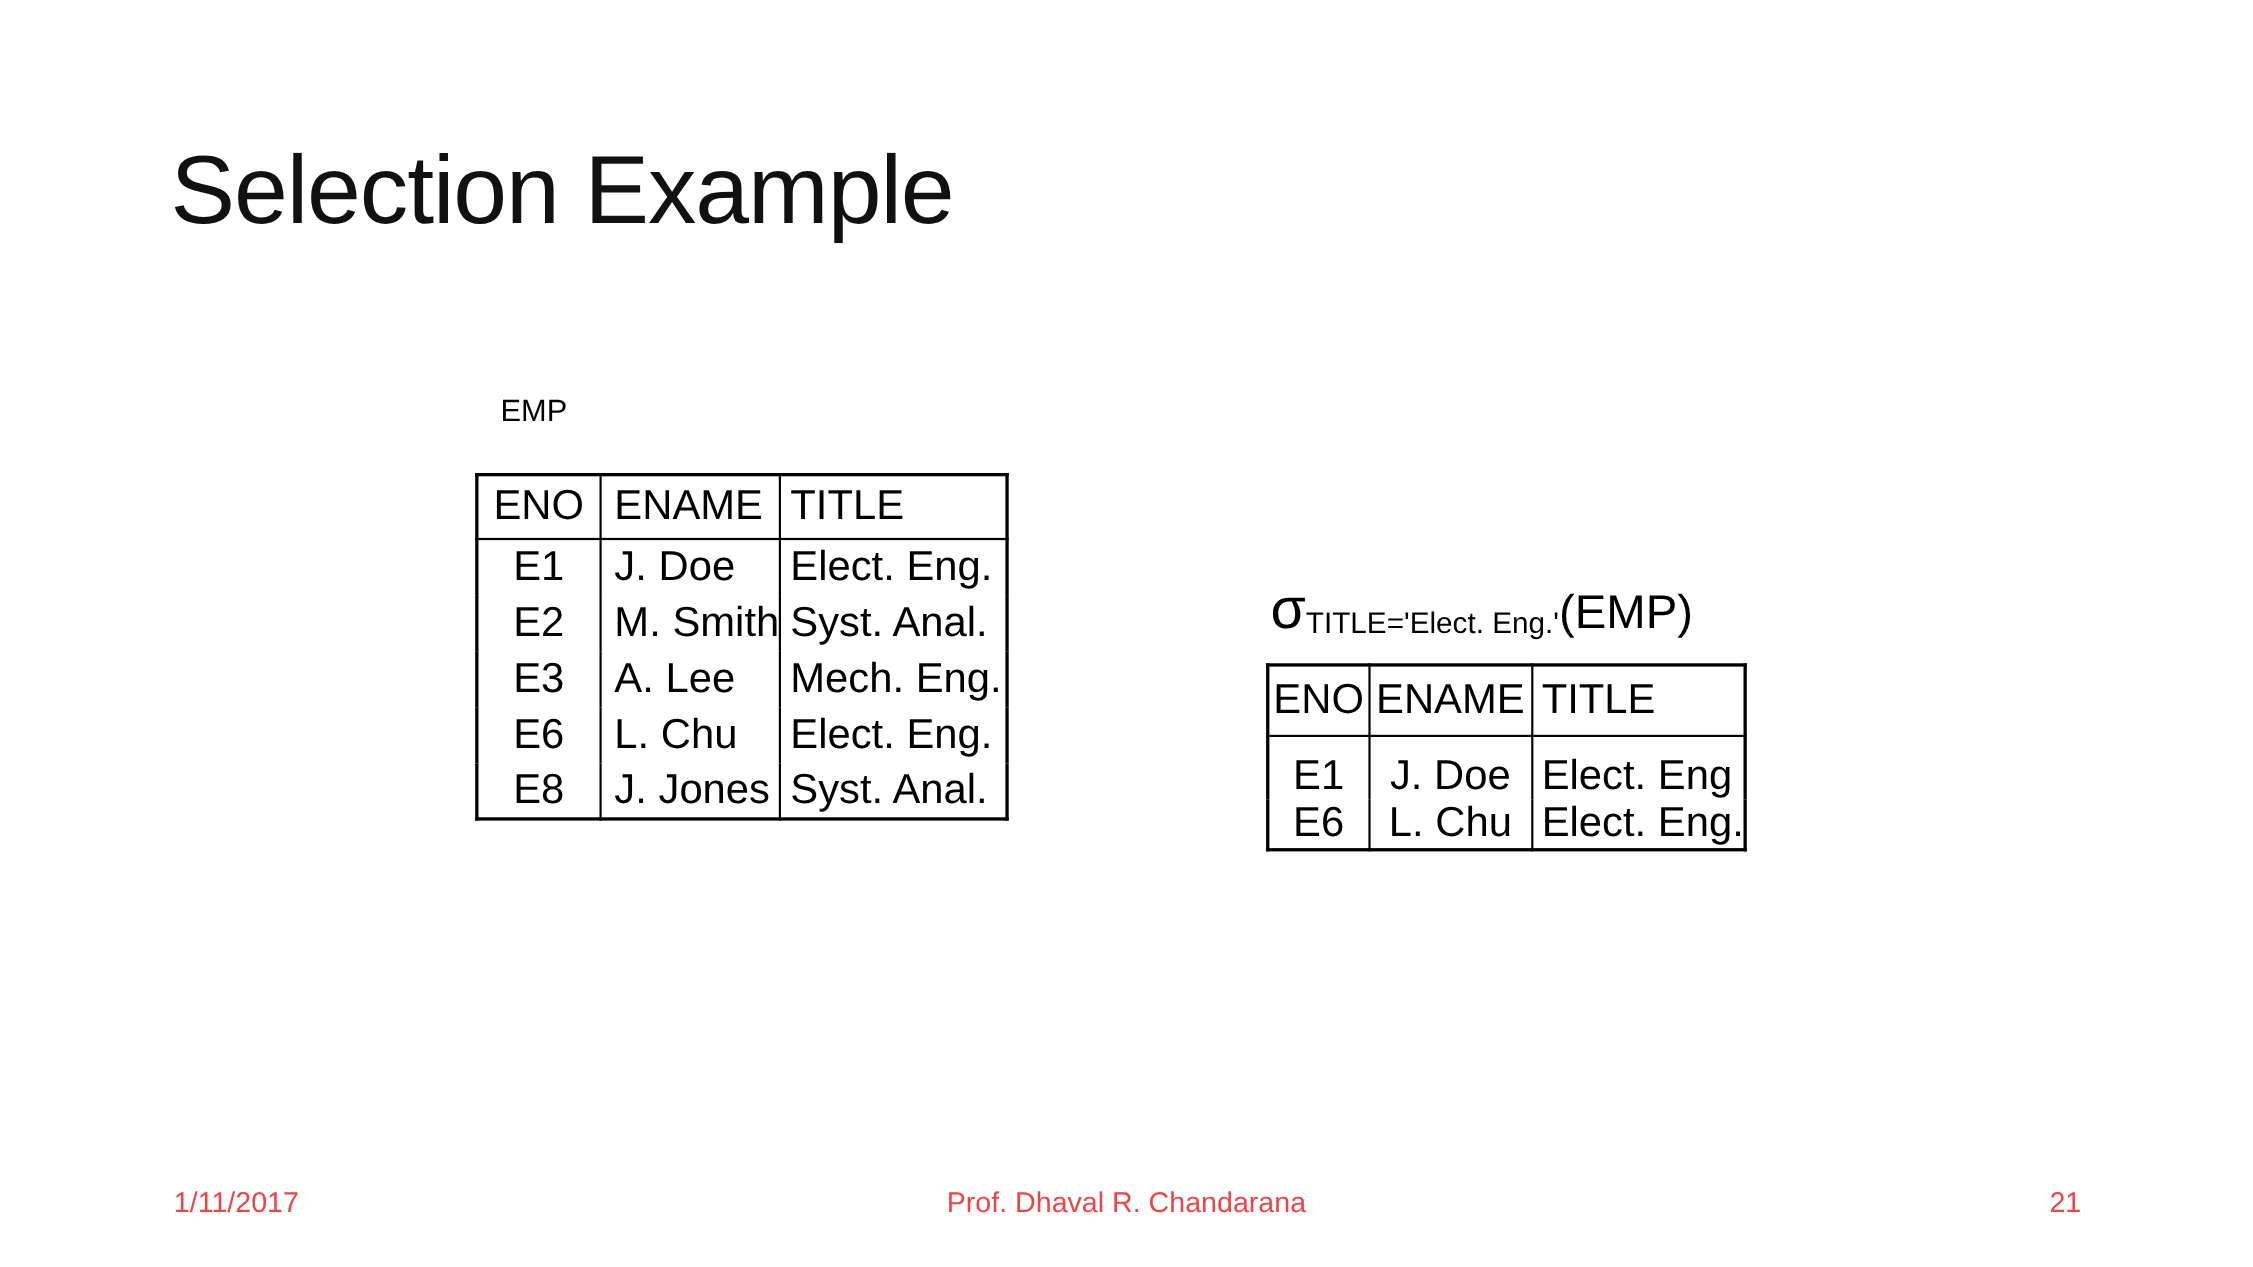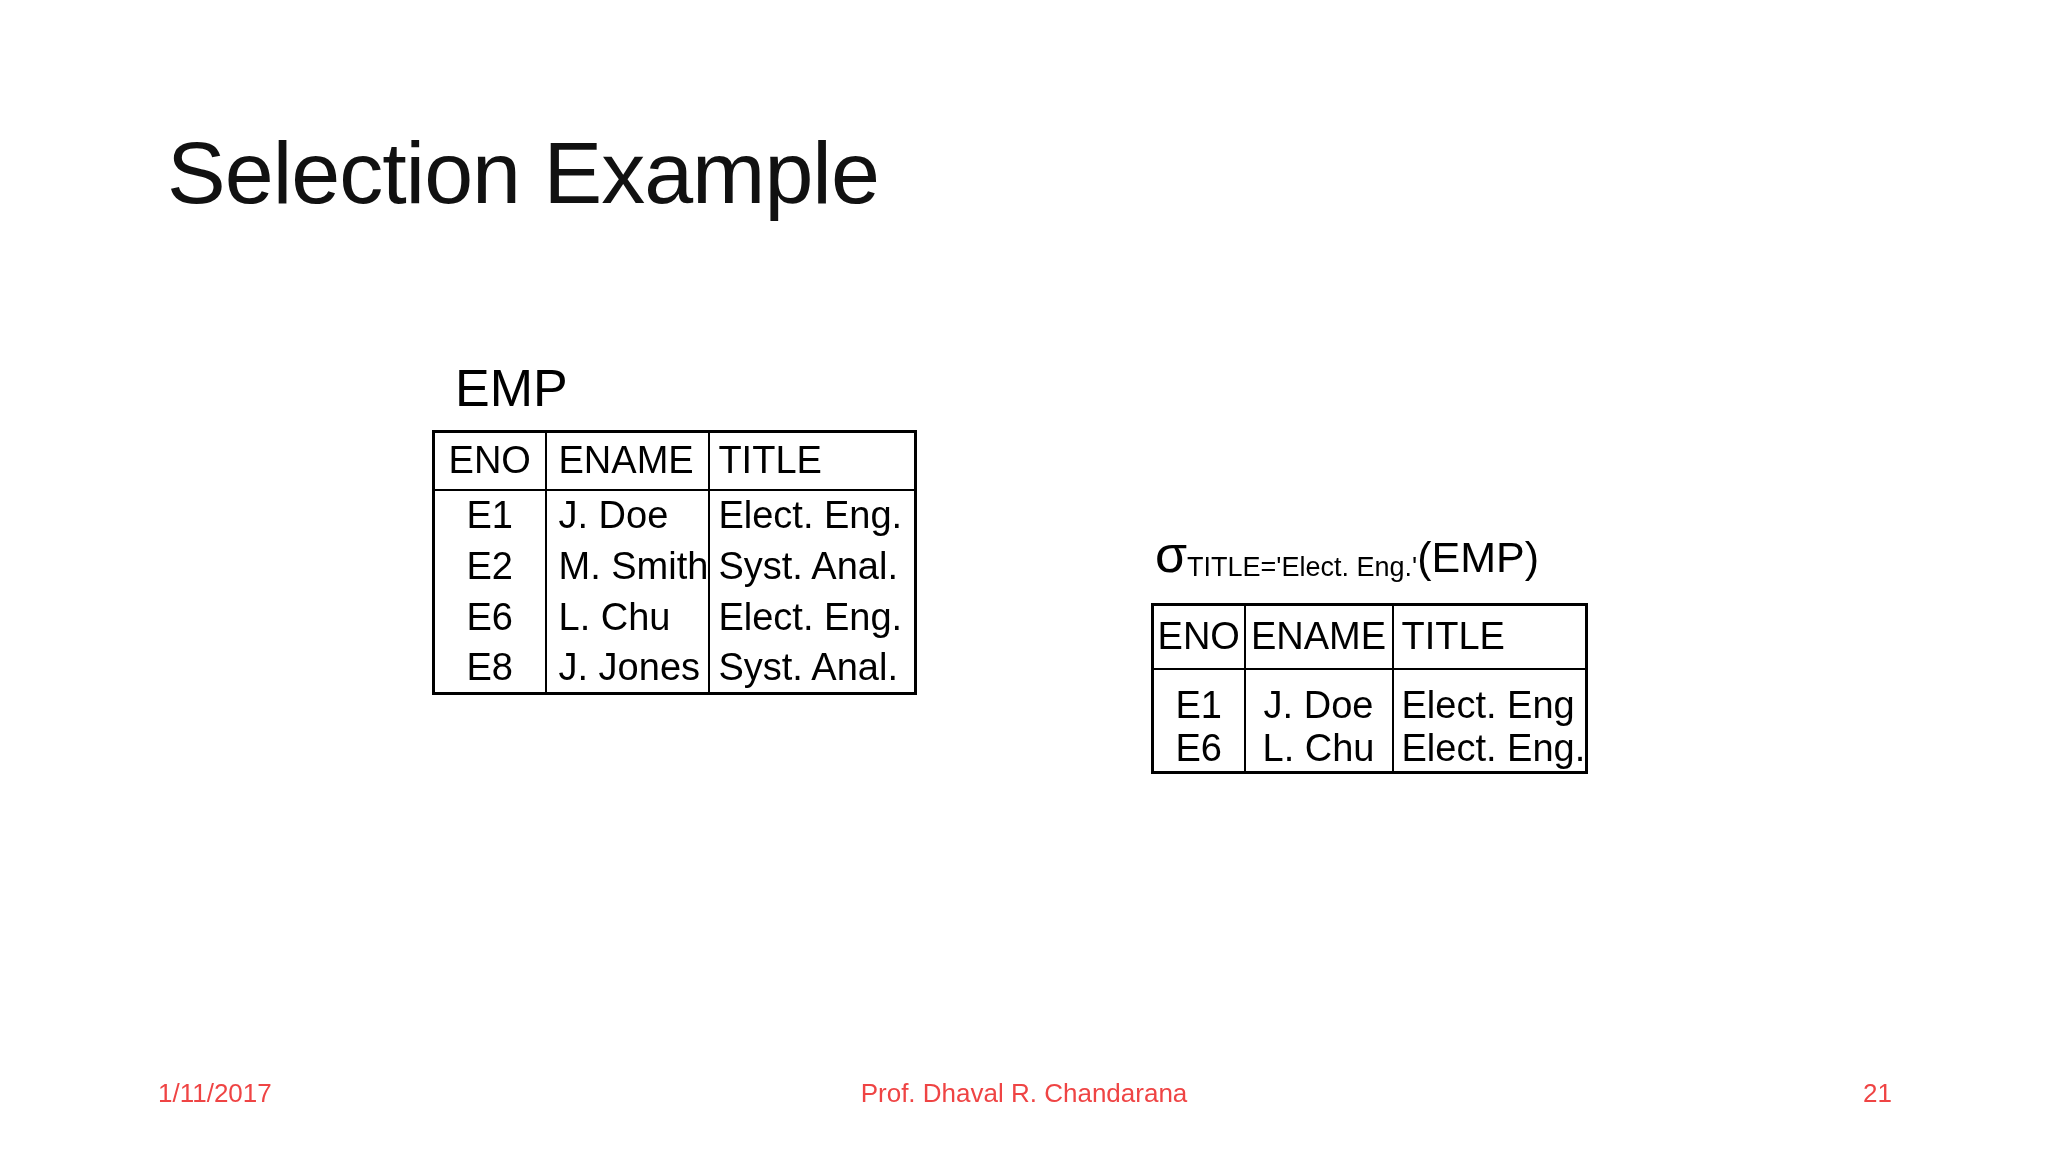--- a/index.html
+++ b/index.html
@@ -7,34 +7,34 @@
   body {
     position: relative;
     background: #ffffff;
     font-family: "Liberation Sans", sans-serif;
     color: #000000;
     overflow: hidden;
   }
 
   .slide-title {
     position: absolute;
-    left: 167px;
+    left: 155px;
     top: 122px;
     font-size: 88px;
     font-weight: 300;
     letter-spacing: -1px;
     color: #111111;
     white-space: nowrap;
   }
 
   .emp-label {
     position: absolute;
     left: 455px;
     top: 358px;
-    font-size: 52px;
+    font-size: 28px;
     color: #000000;
   }
 
   table.rel {
     border-collapse: collapse;
     table-layout: fixed;
     background: #ffffff;
     padding-left: 24px;
   }
   table.rel, table.rel th, table.rel td { border-color: #000000; }
@@ -119,20 +119,25 @@
       <td class="col-eno">E1</td>
       <td class="col-ename">J. Doe</td>
       <td class="col-title">Elect. Eng.</td>
     </tr>
     <tr>
       <td class="col-eno">E2</td>
       <td class="col-ename">M. Smith</td>
       <td class="col-title">Syst. Anal.</td>
     </tr>
     <tr>
+      <td class="col-eno">E3</td>
+      <td class="col-ename">A. Lee</td>
+      <td class="col-title">Mech. Eng.</td>
+    </tr>
+    <tr>
       <td class="col-eno">E6</td>
       <td class="col-ename">L. Chu</td>
       <td class="col-title">Elect. Eng.</td>
     </tr>
     <tr>
       <td class="col-eno">E8</td>
       <td class="col-ename">J. Jones</td>
       <td class="col-title">Syst. Anal.</td>
     </tr>
   </tbody>

